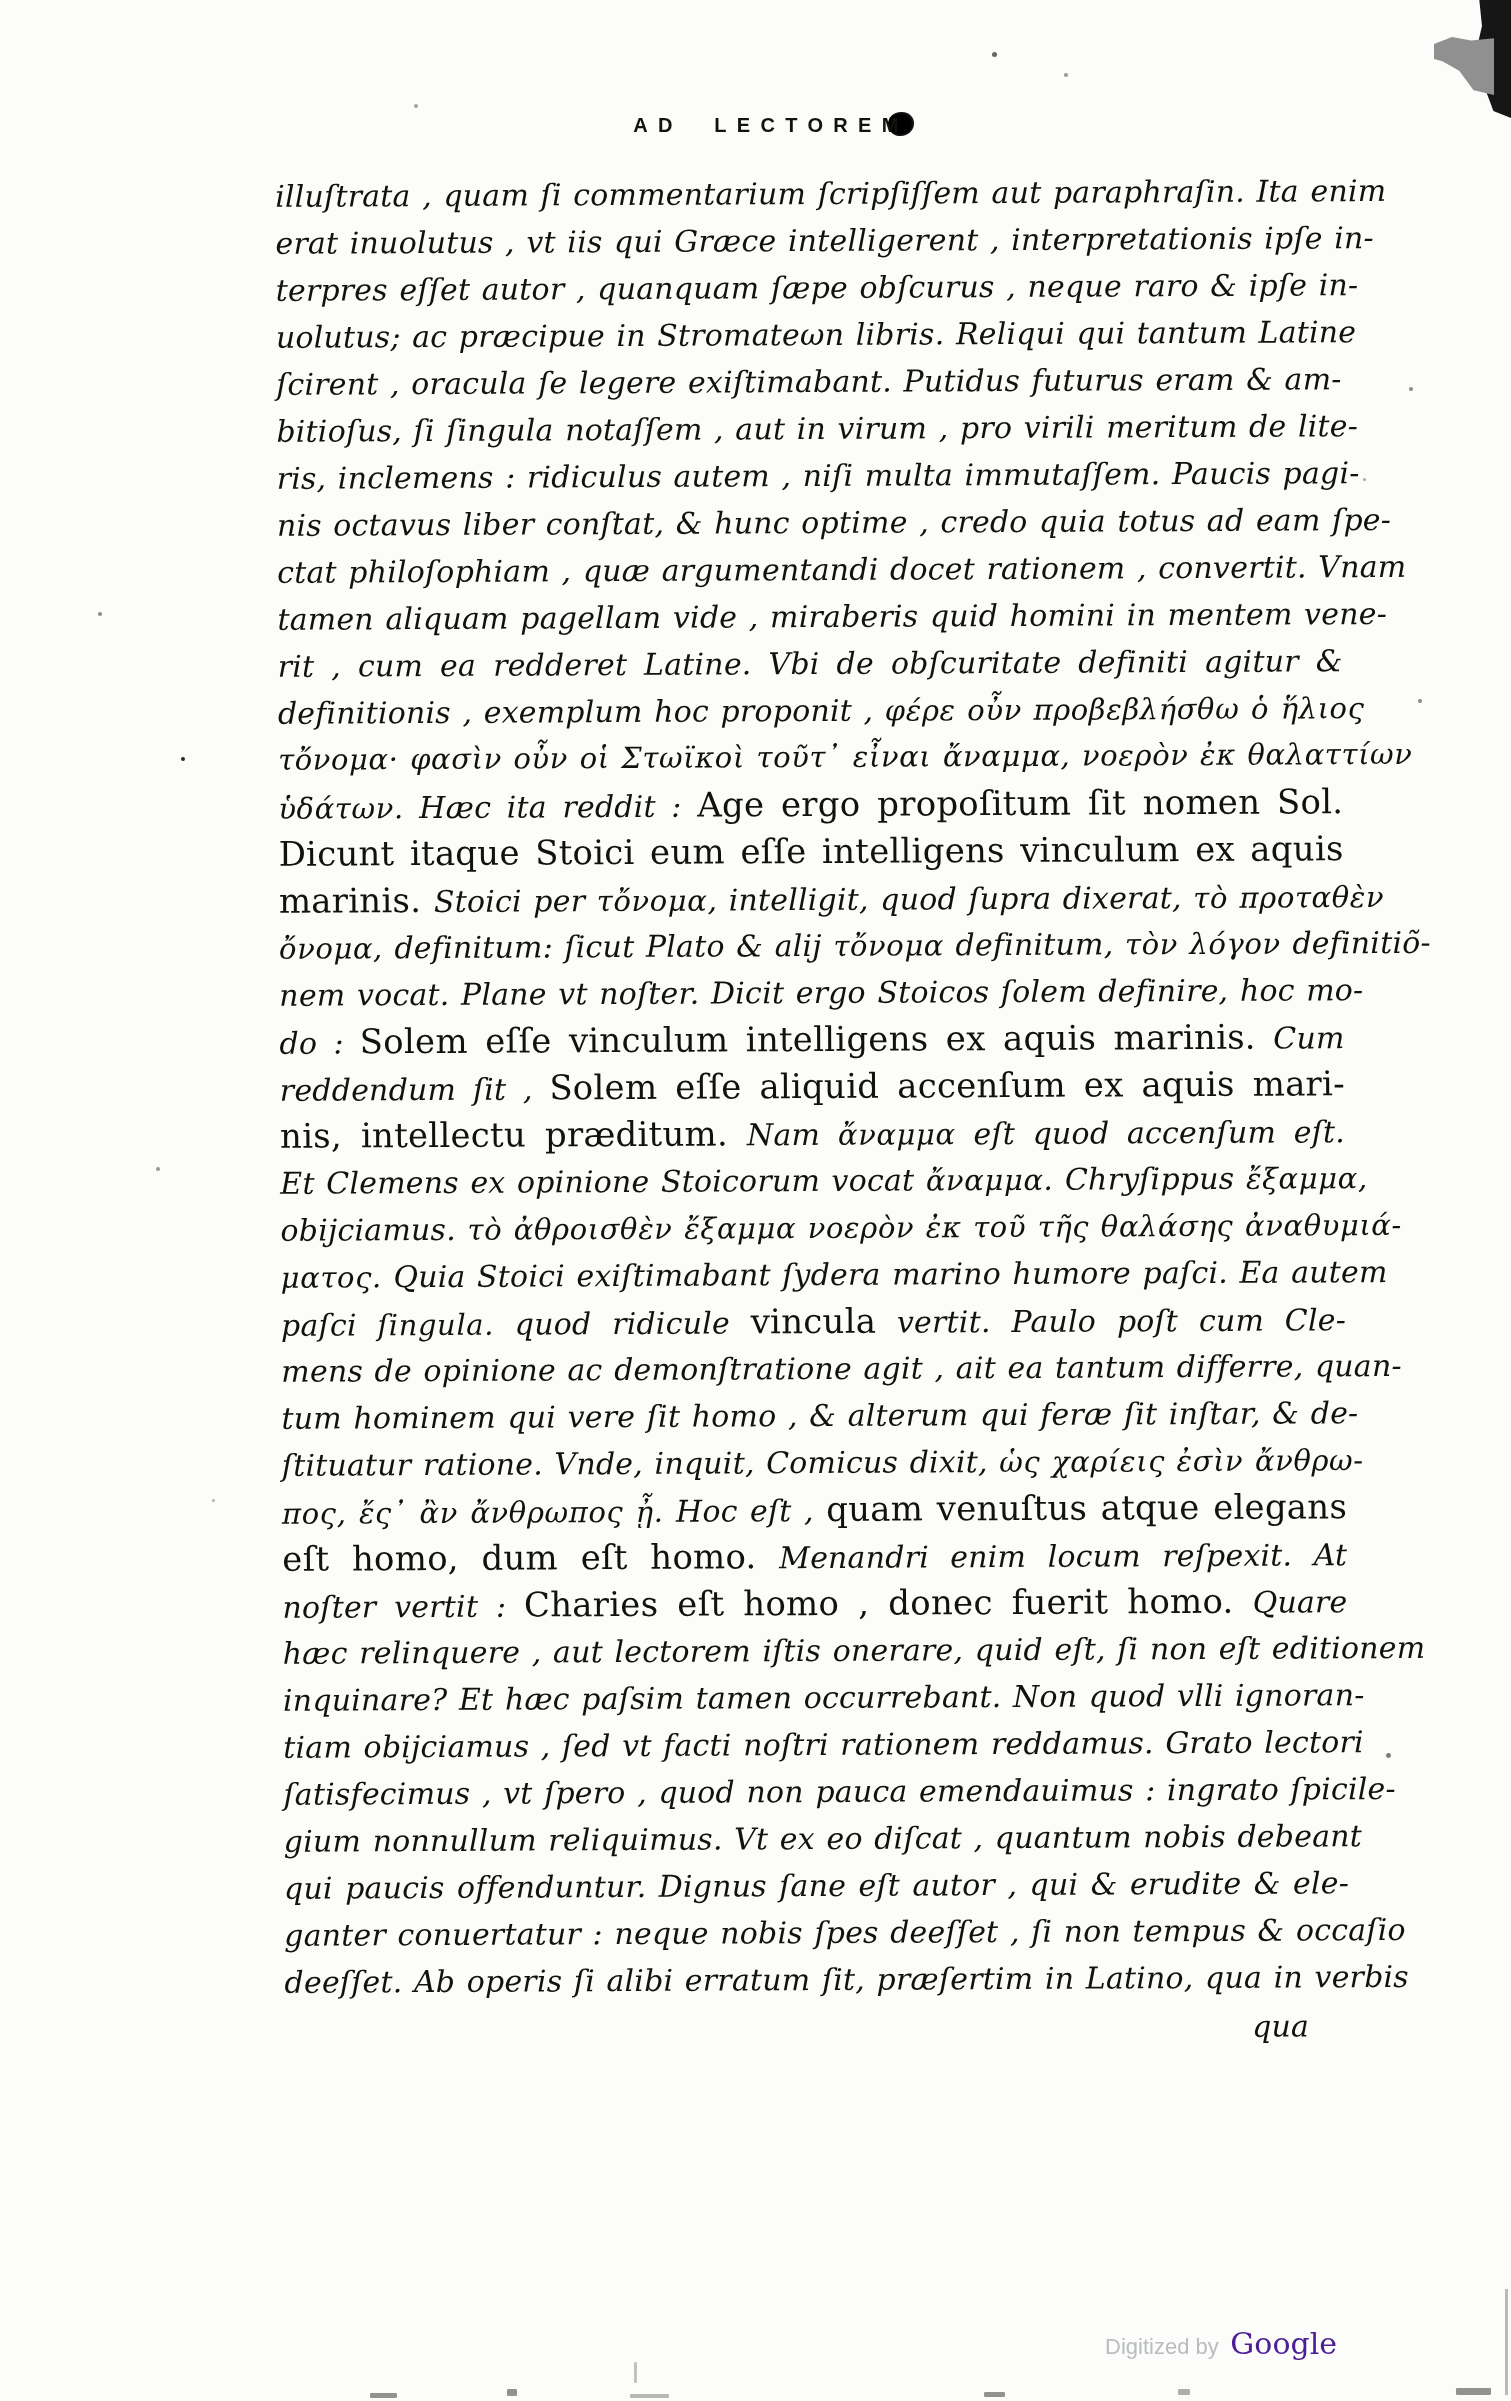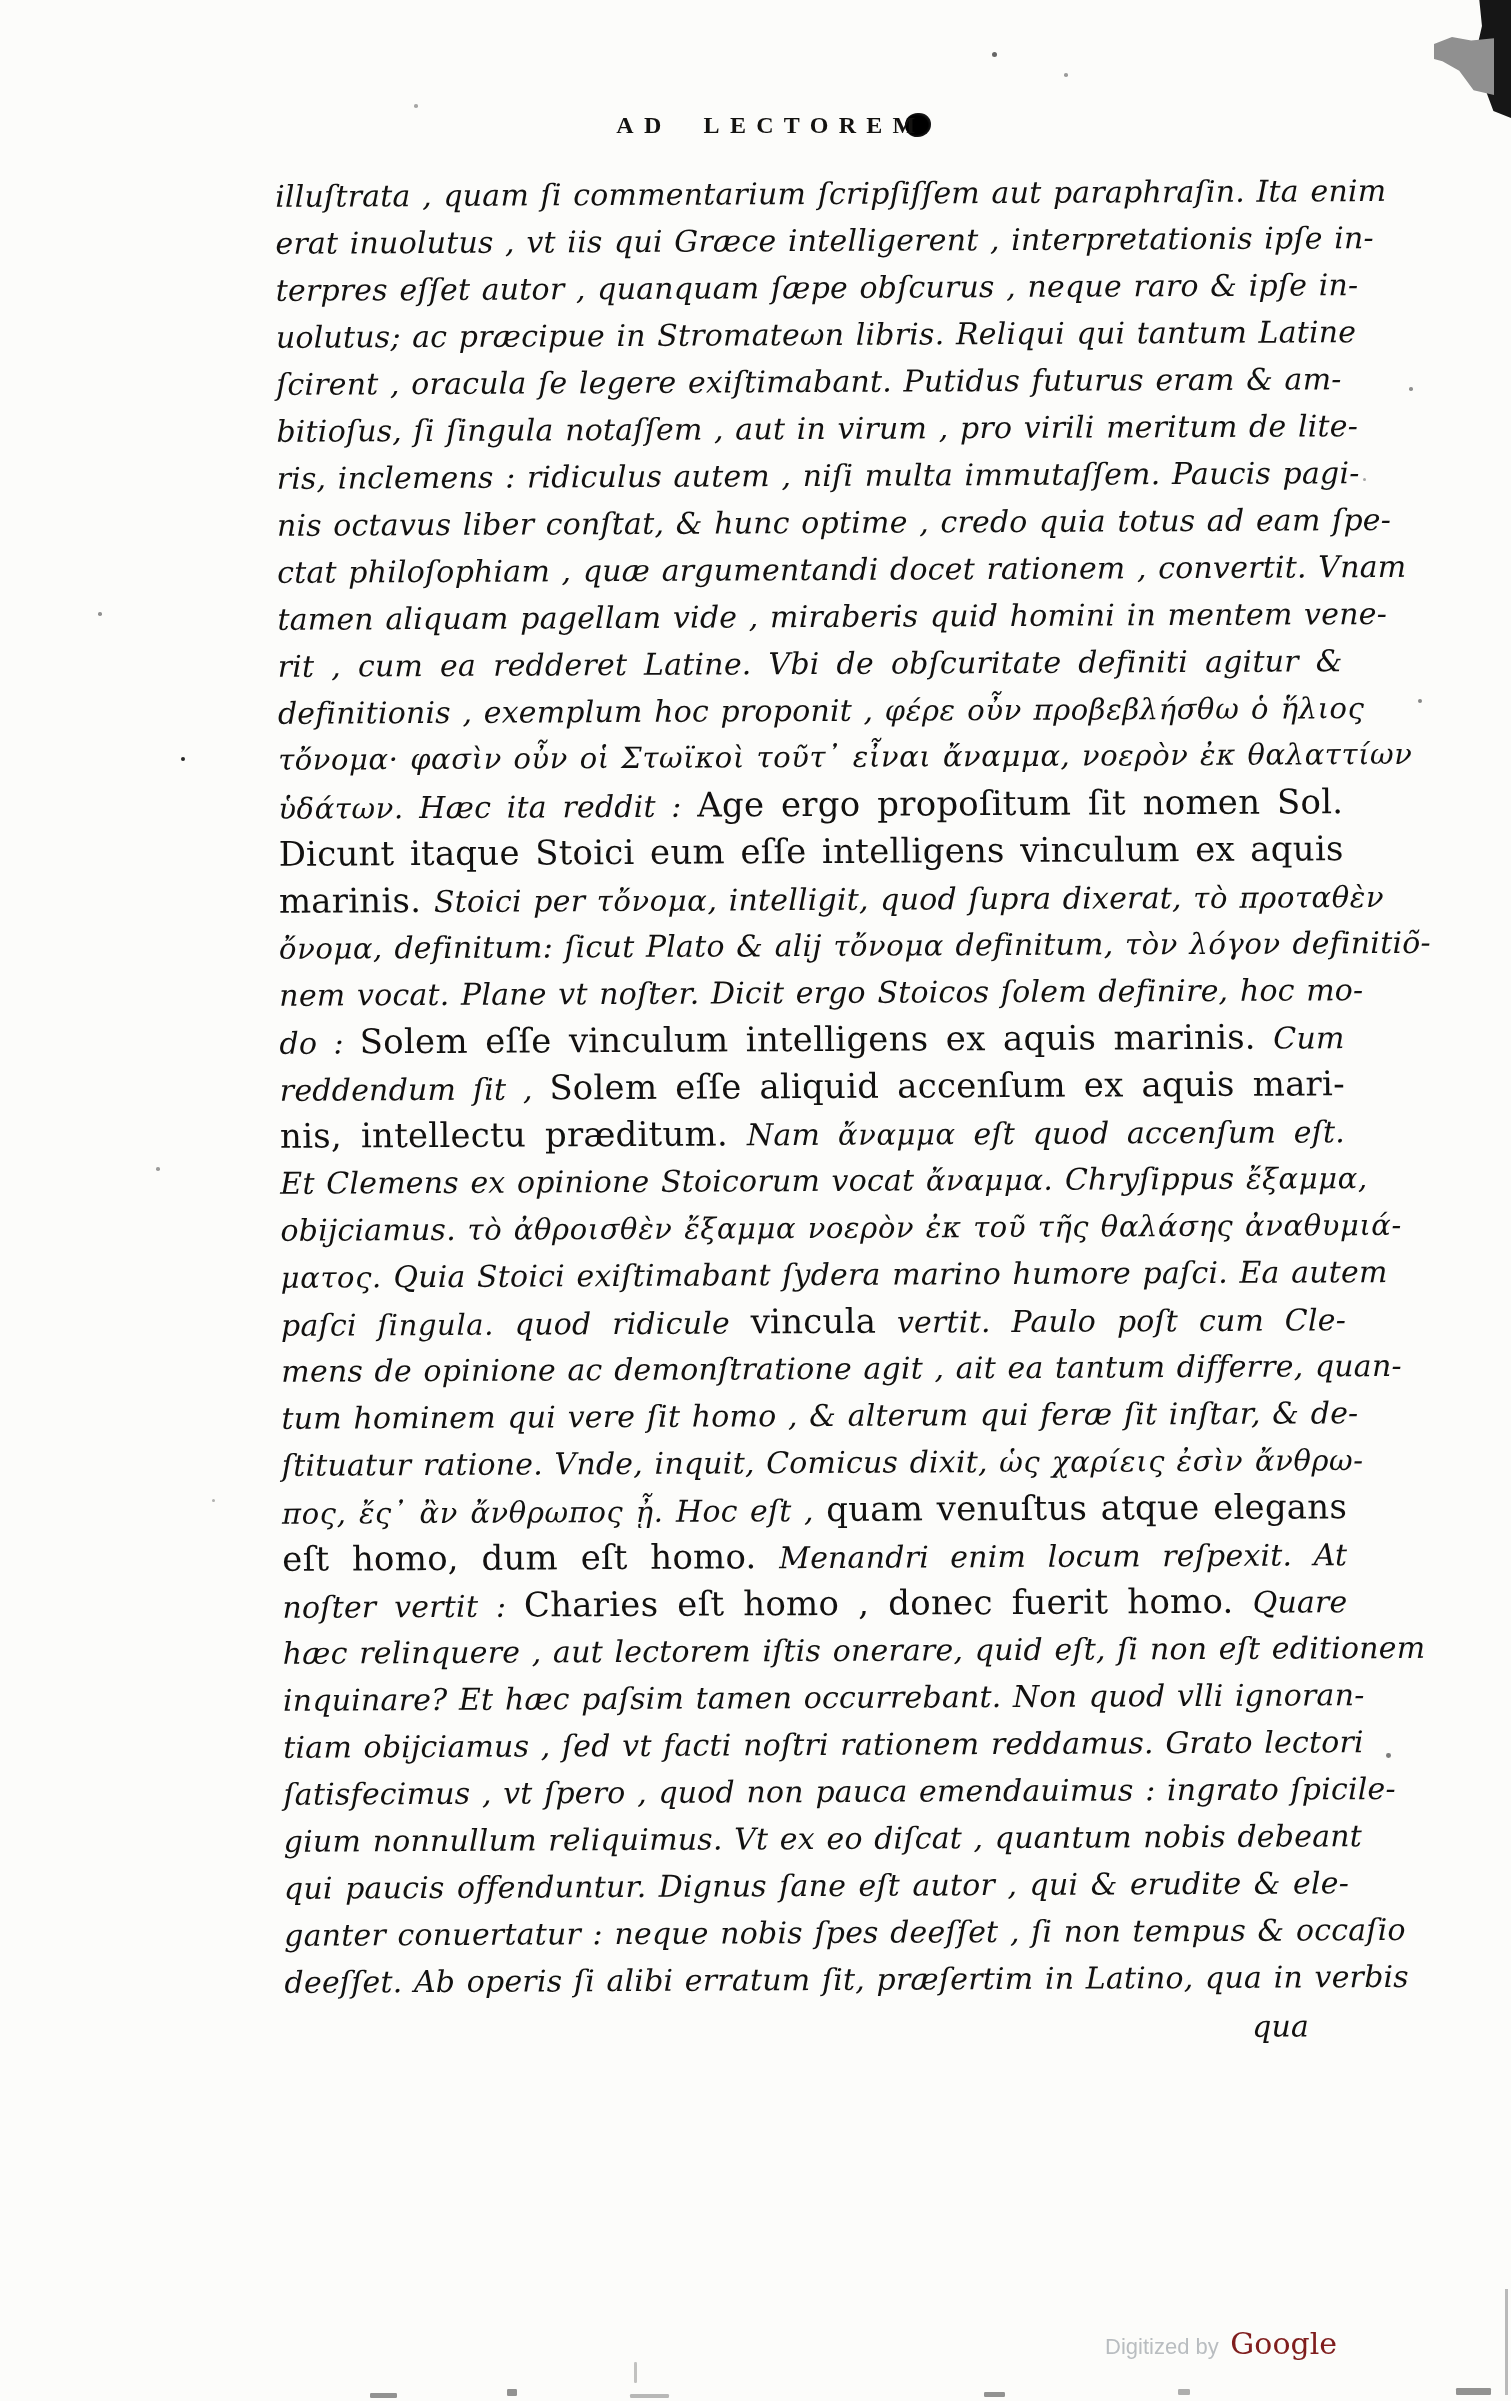--- a/index.html
+++ b/index.html
@@ -2,41 +2,41 @@
 <html style="font-size:9.7px"><head>
 <meta charset="utf-8">
 <style>
   html,body{margin:0;padding:0;background:#6d6d6d;}
   #page{position:relative;width:1511px;height:2401px;background:#fcfcfa;overflow:hidden;
         font-family:"DejaVu Serif", serif;color:#121110;}
 
   
   #header{position:absolute;left:0;top:112px;width:1511px;text-align:center;}
   #header .title{display:inline-block;transform:translateX(36px);
-      font-size:24px;font-weight:bold;letter-spacing:10.3px;word-spacing:15.7px;
-      font-family:Liberation Serif, serif;color:#131210;}
+      font-size:20px;font-weight:bold;letter-spacing:10.3px;word-spacing:15.7px;
+      font-family:Liberation Sans, sans-serif;color:#131210;}
   #header .blot{display:inline-block;width:25.4px;height:24px;margin-left:15.7px;
       background:radial-gradient(ellipse at 45% 50%, #000 55%, #222 75%, transparent 78%);
       border-radius:50% 46% 52% 48%;vertical-align:-3.6px;}
 
   
   #textblock{position:absolute;left:275px;top:170px;width:1065px;
       transform:rotate(-0.30deg);transform-origin:50% 0;}
   .line{height:47px;line-height:47px;text-align:justify;text-align-last:justify;
       white-space:nowrap;letter-spacing:0.2px;word-spacing:1.8px;}
   .seg-i{font-style:italic;font-size:30px;}
   .seg-g{font-style:italic;font-size:29px;letter-spacing:0.6px;}
   .seg-r{font-style:normal;font-size:34px;}
   .catchline{height:52px;line-height:52px;text-align:right;text-align-last:right;
       padding-right:41px;}
 
   
   #watermark{position:absolute;right:174px;bottom:40px;white-space:nowrap;}
   #watermark .wm-pre{font-family:"Liberation Sans", sans-serif;font-size:22px;color:#b9bdc0;}
-  #watermark .wm-brand{font-family:"DejaVu Serif", serif;font-size:30px;color:#7f1d1d;margin-left:8.5px;}
+  #watermark .wm-brand{font-family:"DejaVu Serif", serif;font-size:30px;color:#4c1d95;margin-left:8.5px;}
 
   
   .corner-black{position:absolute;right:0;top:0;width:44px;height:118px;background:#161616;
       clip-path:polygon(28% 0,100% 0,100% 100%,60% 94%,38% 72%,18% 48%,34% 22%);}
   .corner-gray{position:absolute;left:1434px;top:37px;width:60px;height:58px;background:#909090;
       clip-path:polygon(0 12%,30% 0,62% 6%,100% 2%,100% 100%,66% 92%,42% 58%,14% 42%,0 38%);}
   .edge-line{position:absolute;left:1505px;top:2289px;width:3px;height:106px;background:#b9b9b9;}
   .smudge{position:absolute;background:#3a3a3a;opacity:.55;border-radius:1.2px;}
   .speck{position:absolute;background:#262626;border-radius:50%;}
 </style>

